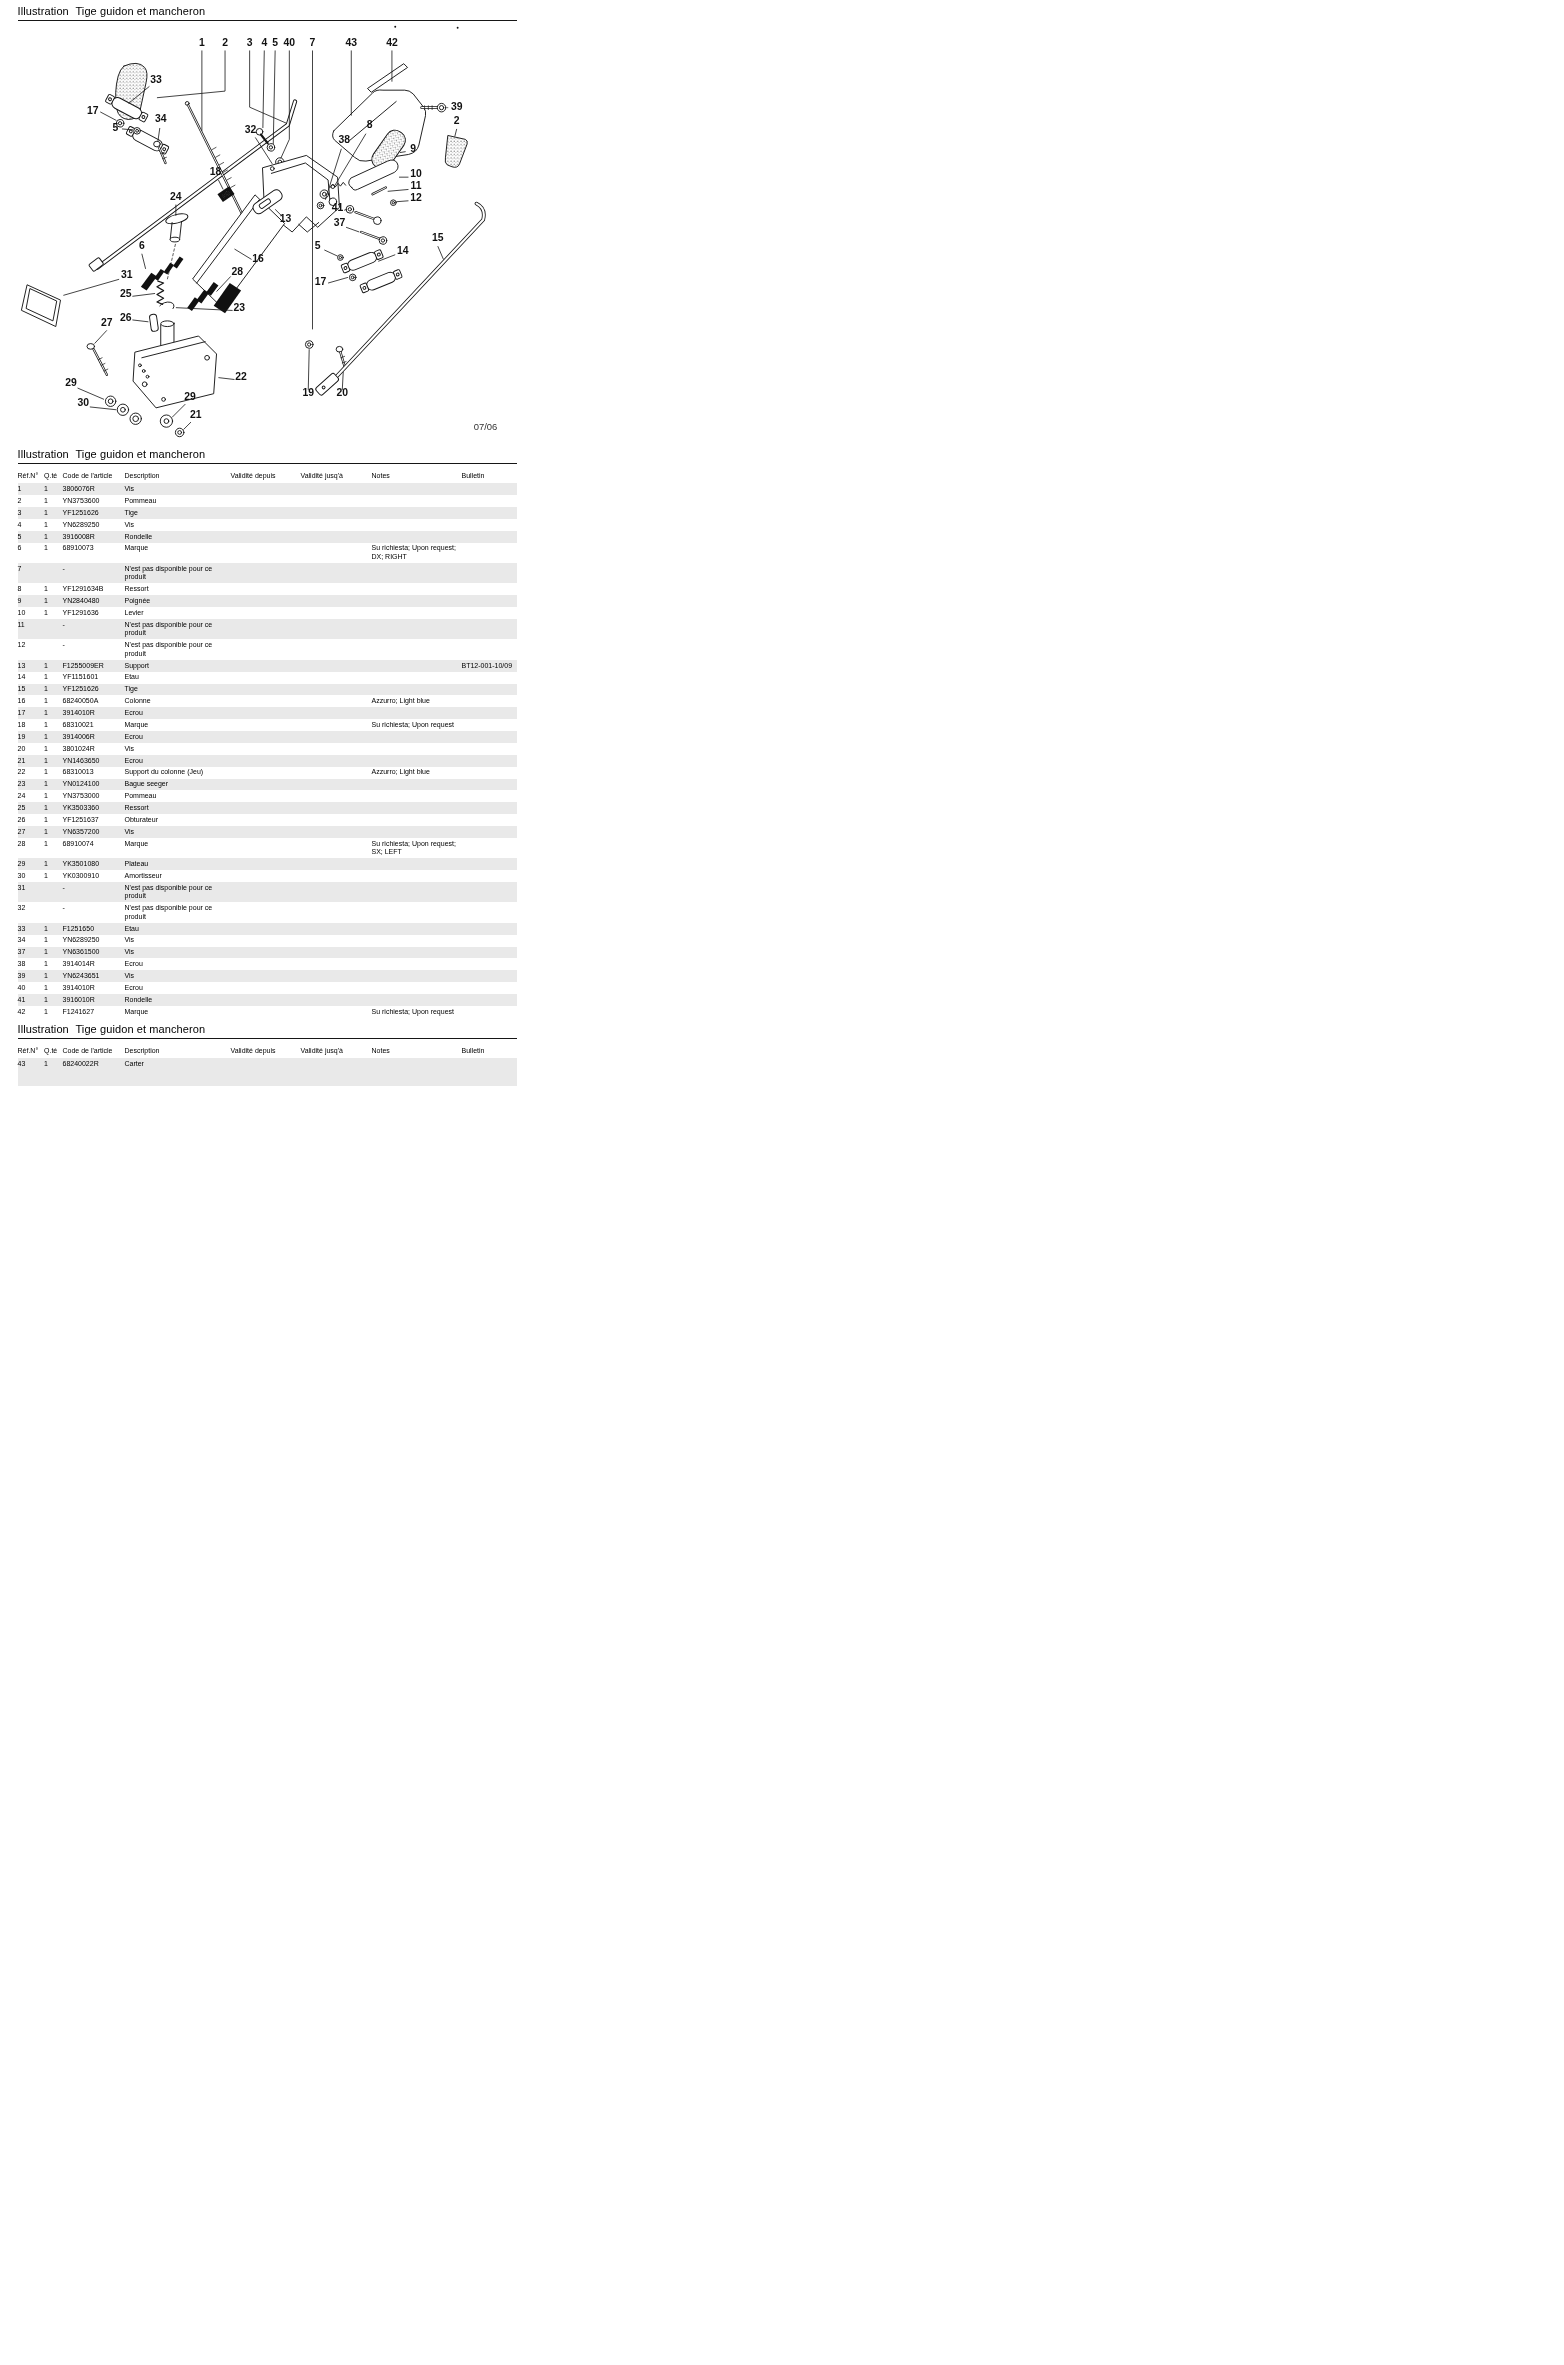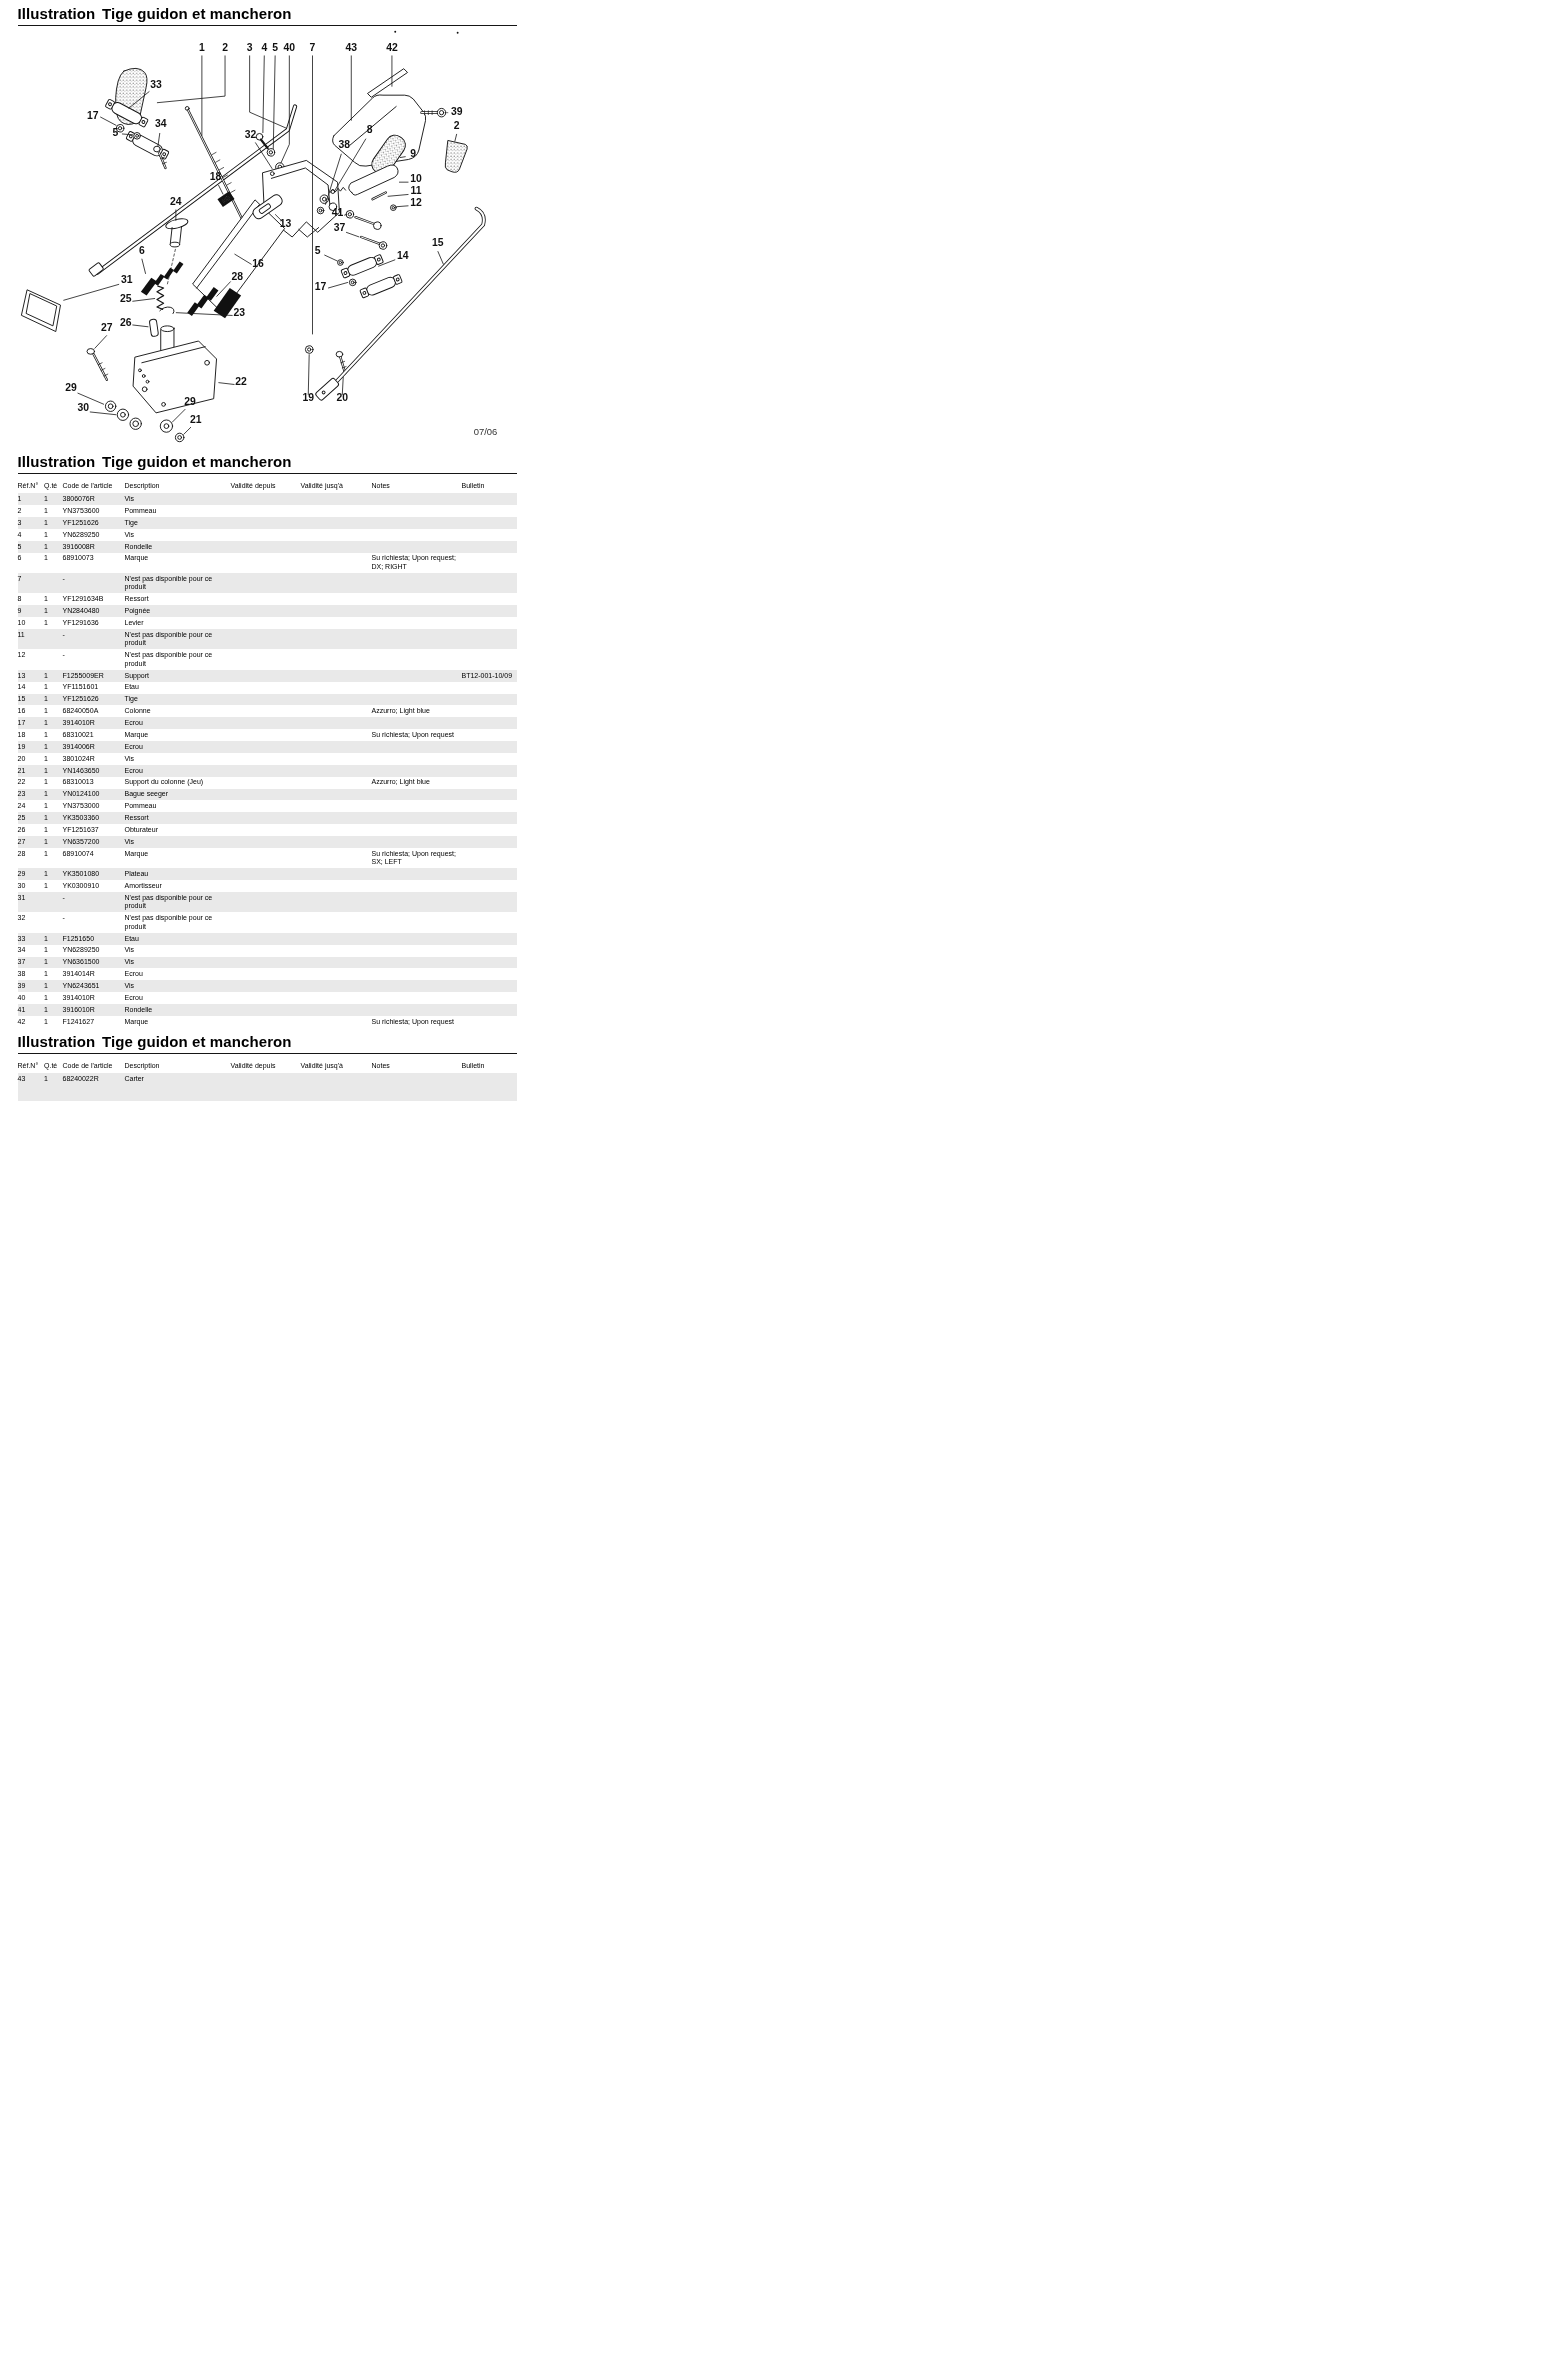--- a/index.html
+++ b/index.html
@@ -2,21 +2,21 @@
 <html style="font-size:7.6px"><head>
 <meta charset="utf-8">
 <style>
   html,body{margin:0;padding:0;background:#fff;}
   body{
     width:521px;height:1101px;overflow:hidden;position:relative;
     font-family:"Liberation Sans","DejaVu Sans",sans-serif;color:#000;
     -webkit-font-smoothing:antialiased;
   }
   .sec{padding:0 3.8px 0 17.5px;}
-  .sec-title{font-size:15px;letter-spacing:0.1px;padding:4.7px 0 3.3px 0;white-space:nowrap;font-weight:bold;}
+  .sec-title{font-size:11px;letter-spacing:0.1px;padding:4.7px 0 3.3px 0;white-space:nowrap;}
   .sec-title .sub{margin-left:6.6px;}
   .rule{border-top:1.9px solid #161616;height:0;}
   
   .diagram{position:relative;width:521px;height:422px;}
   .diagram svg{display:block;}
   
   .tbl{margin-top:6.6px;}
   .trow{
     display:grid;
     grid-template-columns:26.5px 18.5px 62px 106px 70px 71px 90px 1fr;

